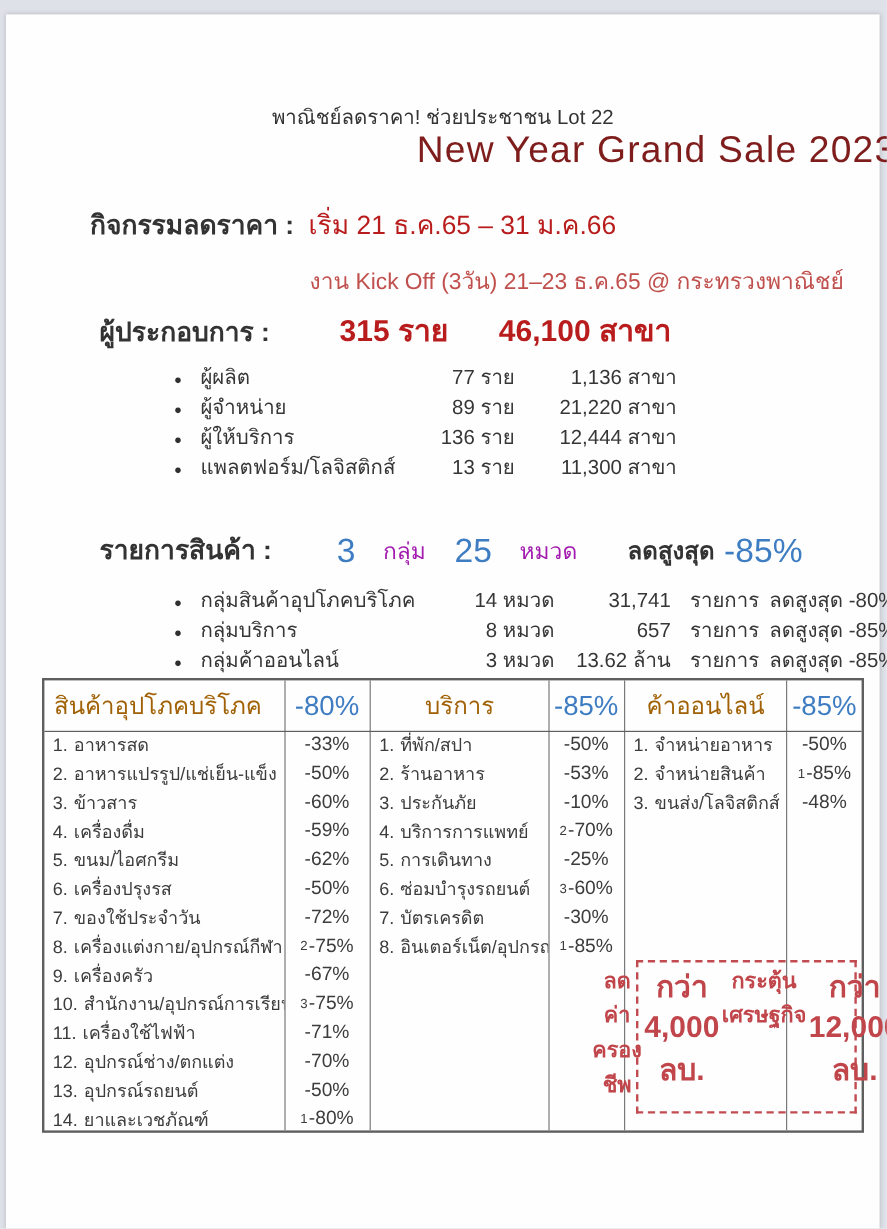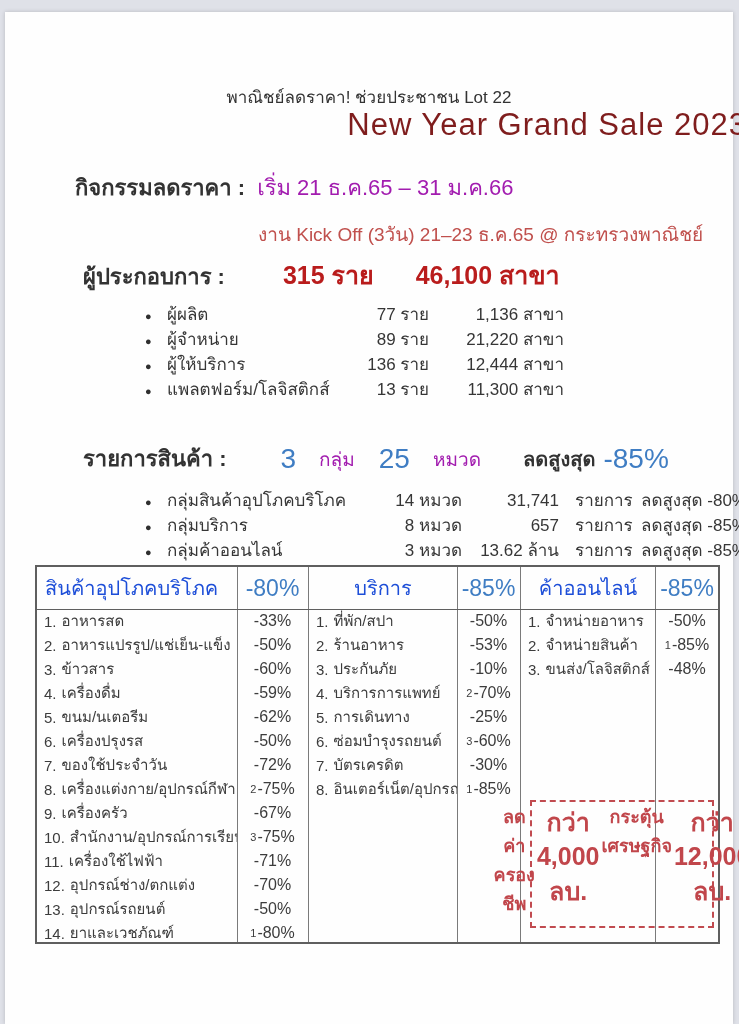--- a/index.html
+++ b/index.html
@@ -26,21 +26,21 @@
   .title {
     position:absolute; top:95px; left:14px; width:100%;
     text-align:right; font-size:31px; letter-spacing:1px; color:#7f1d1d;
   }
 
   .activity-row {
     position:absolute; top:158px; left:70px;
     display:flex; align-items:baseline; white-space:nowrap;
   }
   .sec-label { font-size:22px; font-weight:bold; color:#333; }
-  .activity-row .period { font-size:22px; color:#a21caf; margin-left:12px; }
+  .activity-row .period { font-size:22px; color:#b91c1c; margin-left:12px; }
   .activity-row .duration { font-size:27px; color:#3f7dc3; margin-left:10px; }
   .kickoff {
     position:absolute; top:207px; left:253px;
     font-size:19px; color:#c0504d; white-space:nowrap;
   }
 
   .op-header {
     position:absolute; top:243px; left:78px;
     display:flex; align-items:baseline; white-space:nowrap;
   }
@@ -95,21 +95,21 @@
   }
   .tgroup::before {
     content:''; position:absolute; top:0; bottom:0; left:var(--nw);
     width:1px; background:#7a7a7a;
   }
   .tgroup:not(:last-child) { border-right:1px solid #7a7a7a; }
   .g1 { --nw:200px; --pw:71px; }
   .g2 { --nw:148px; --pw:63px; }
   .g3 { --nw:134px; --pw:64px; }
   .thead-name {
-    display:flex; align-items:center; font-size:20px; color:#1d4ed8;
+    display:flex; align-items:center; font-size:20px; color:#a16207;
     padding-left:8px;
   }
   .g2 .thead-name, .g3 .thead-name { justify-content:center; padding-left:0; }
   .thead-pct {
     display:flex; align-items:center; justify-content:center;
     font-size:23px; color:#3f7dc3;
   }
   .tname {
     display:flex; align-items:center; padding-left:7px;
     font-size:15px; color:#3c3c3c; white-space:nowrap; overflow:hidden;
@@ -244,21 +244,21 @@
         <div class="tpct">-60%</div>
 
         <div class="tname">
           <span class="no">4.</span>
           <span>เครื่องดื่ม</span>
         </div>
         <div class="tpct">-59%</div>
 
         <div class="tname">
           <span class="no">5.</span>
-          <span>ขนม/นเตอรีม</span>
+          <span>ขนม/ไอศกรีม</span>
         </div>
         <div class="tpct">-62%</div>
 
         <div class="tname">
           <span class="no">6.</span>
           <span>เครื่องปรุงรส</span>
         </div>
         <div class="tpct">-50%</div>
 
         <div class="tname">

